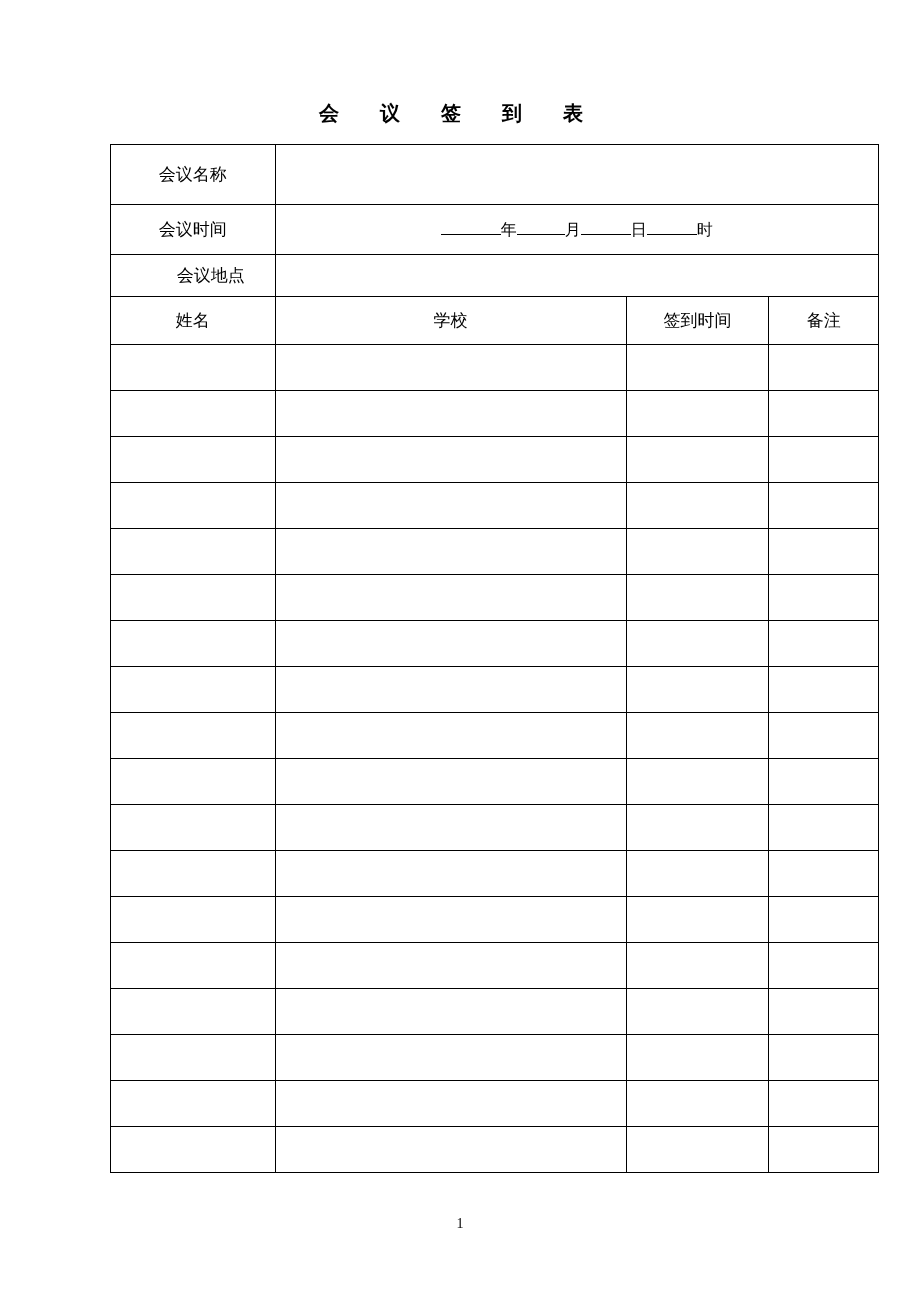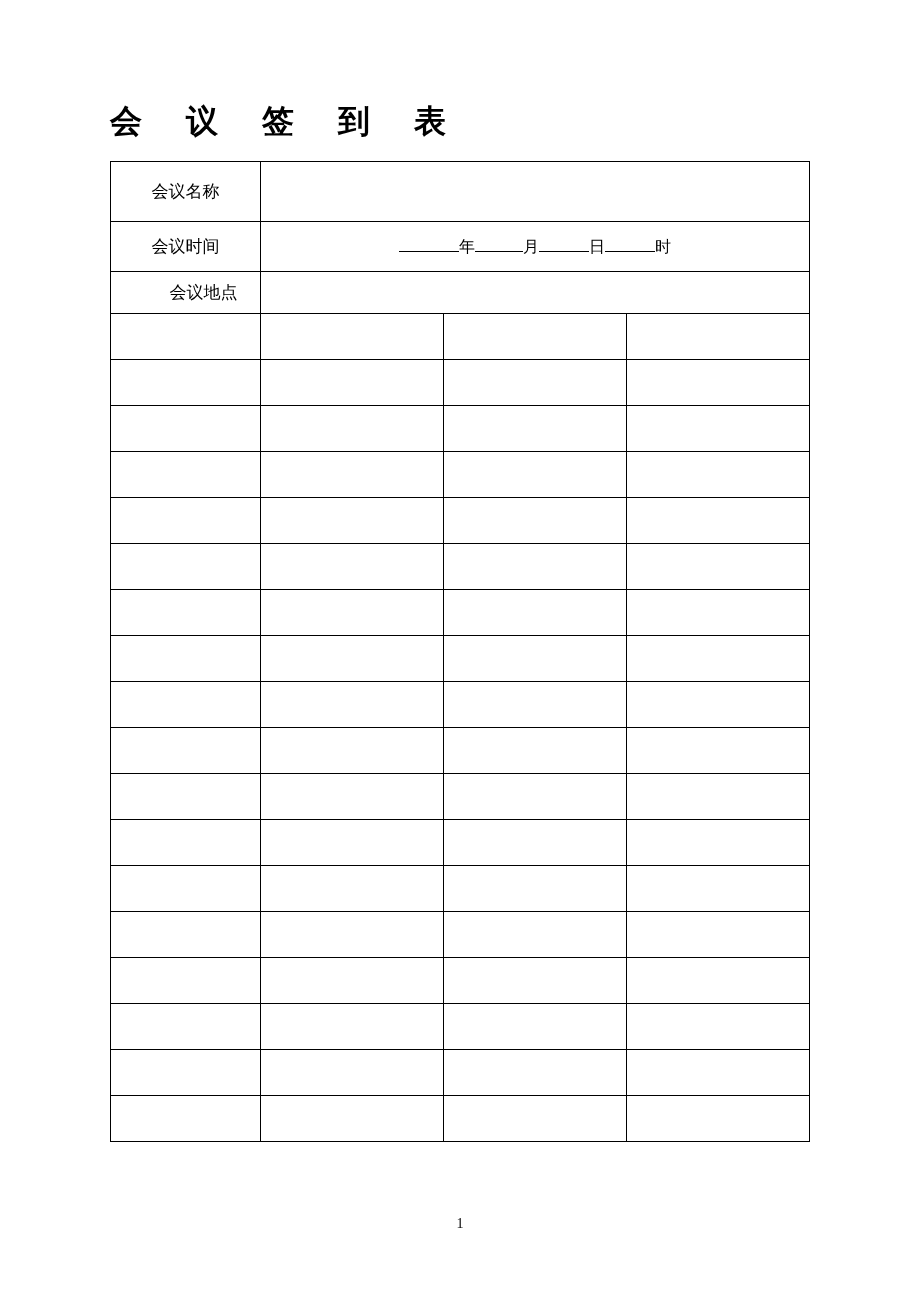--- a/index.html
+++ b/index.html
@@ -7,30 +7,30 @@
       background: #fff;
       font-family: "SimSun", "宋体", serif;
       width: 920px;
       height: 1302px;
       position: relative;
     }
     .page {
       padding: 100px 110px 0 110px;
     }
     .title {
-      text-align: left;
-      font-size: 32px;
+      text-align: center;
+      font-size: 20px;
       letter-spacing: 18px;
       font-weight: bold;
       margin-bottom: 10px;
       font-family: "SimSun", "宋体", serif;
     }
     table {
       border-collapse: collapse;
-      width: 700px;
+      width: 769px;
       margin: 17px auto;
     }
     td {
       border: 1px solid #000;
       font-size: 17px;
       text-align: center;
       vertical-align: middle;
       height: 46px;
     }
     .header-row td {
@@ -92,20 +92,26 @@
     <tr class="time-row">
       <td class="label-col">会议时间</td>
       <td colspan="3" class="date-cell">
         <span class="blank-underline u-year"></span><span>年</span><span class="blank-underline u-month"></span><span>月</span><span class="blank-underline u-day"></span><span>日</span><span class="blank-underline u-hour"></span><span>时</span>
       </td>
     </tr>
     <tr class="loc-row">
       <td class="label-col">会议地点</td>
       <td colspan="3"></td>
     </tr>
+    <tr class="col-header-row">
+      <td class="col-name">姓名</td>
+      <td class="col-school">学校</td>
+      <td class="col-checkin">签到时间</td>
+      <td class="col-remark">备注</td>
+    </tr>
     </tbody>
       <tbody id="rows-body">
         <tr class="data-row">
           <td></td>
           <td></td>
           <td></td>
           <td></td>
         </tr>
         <tr class="data-row">
           <td></td>

